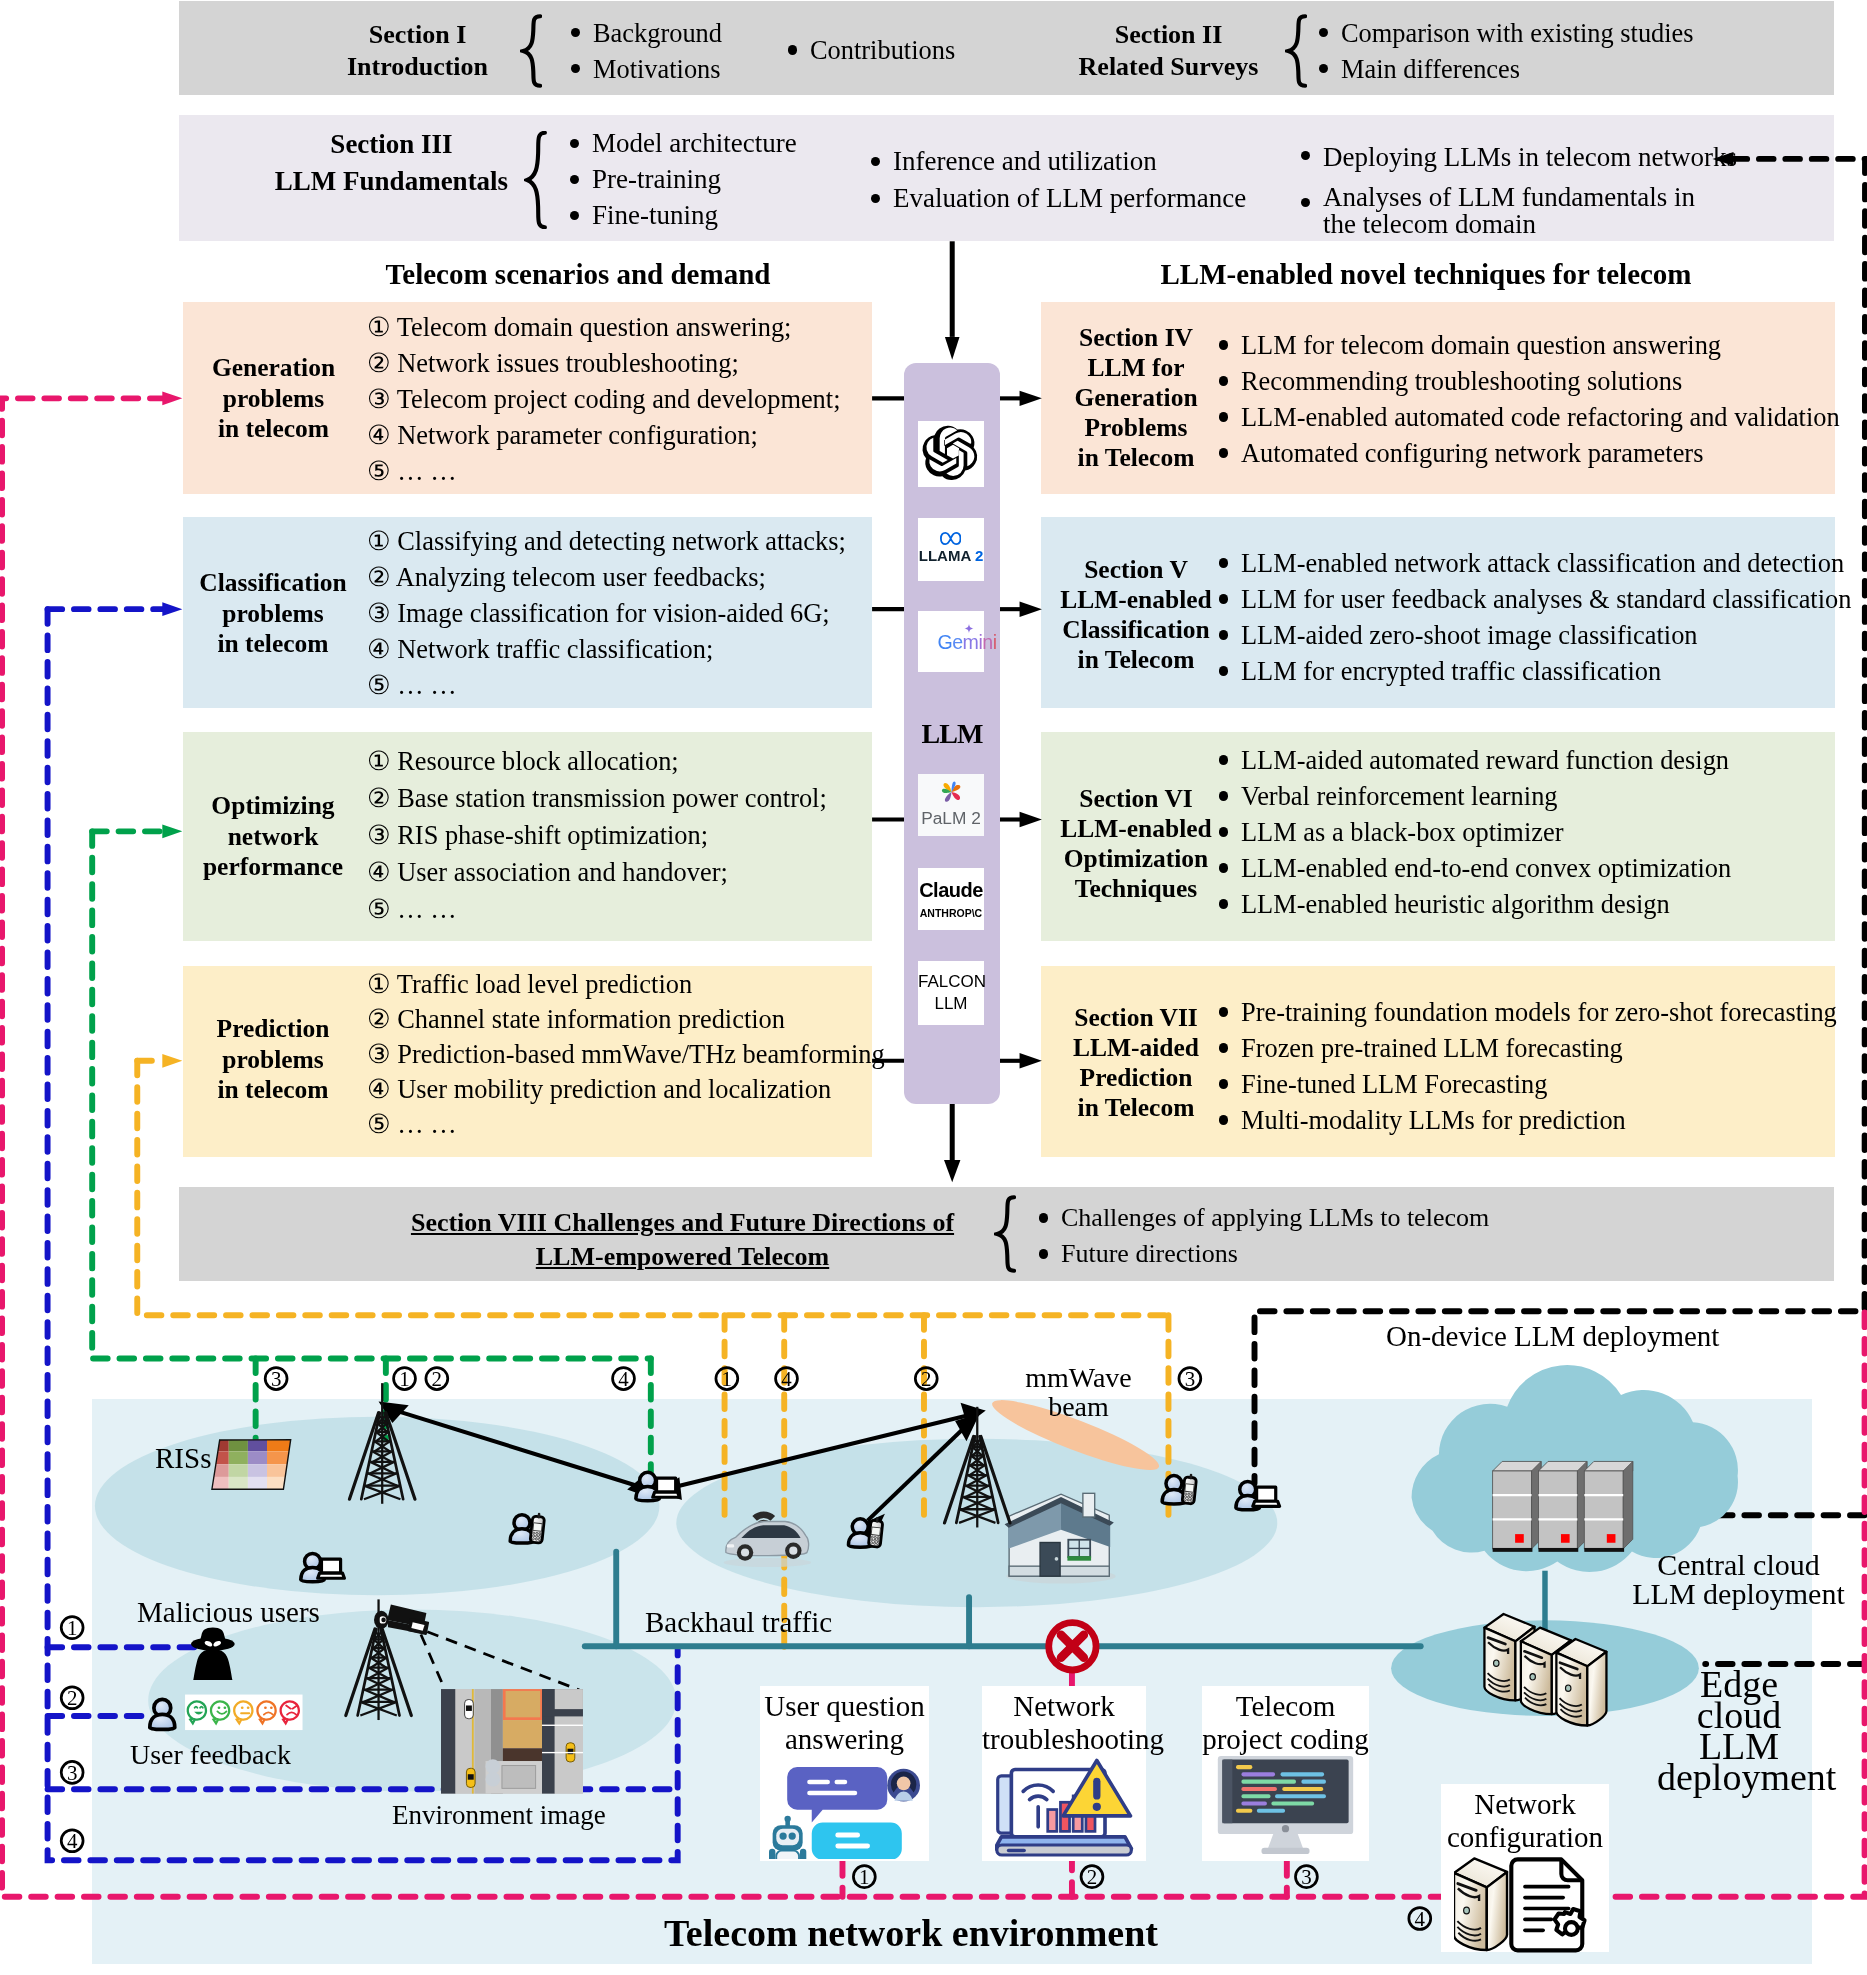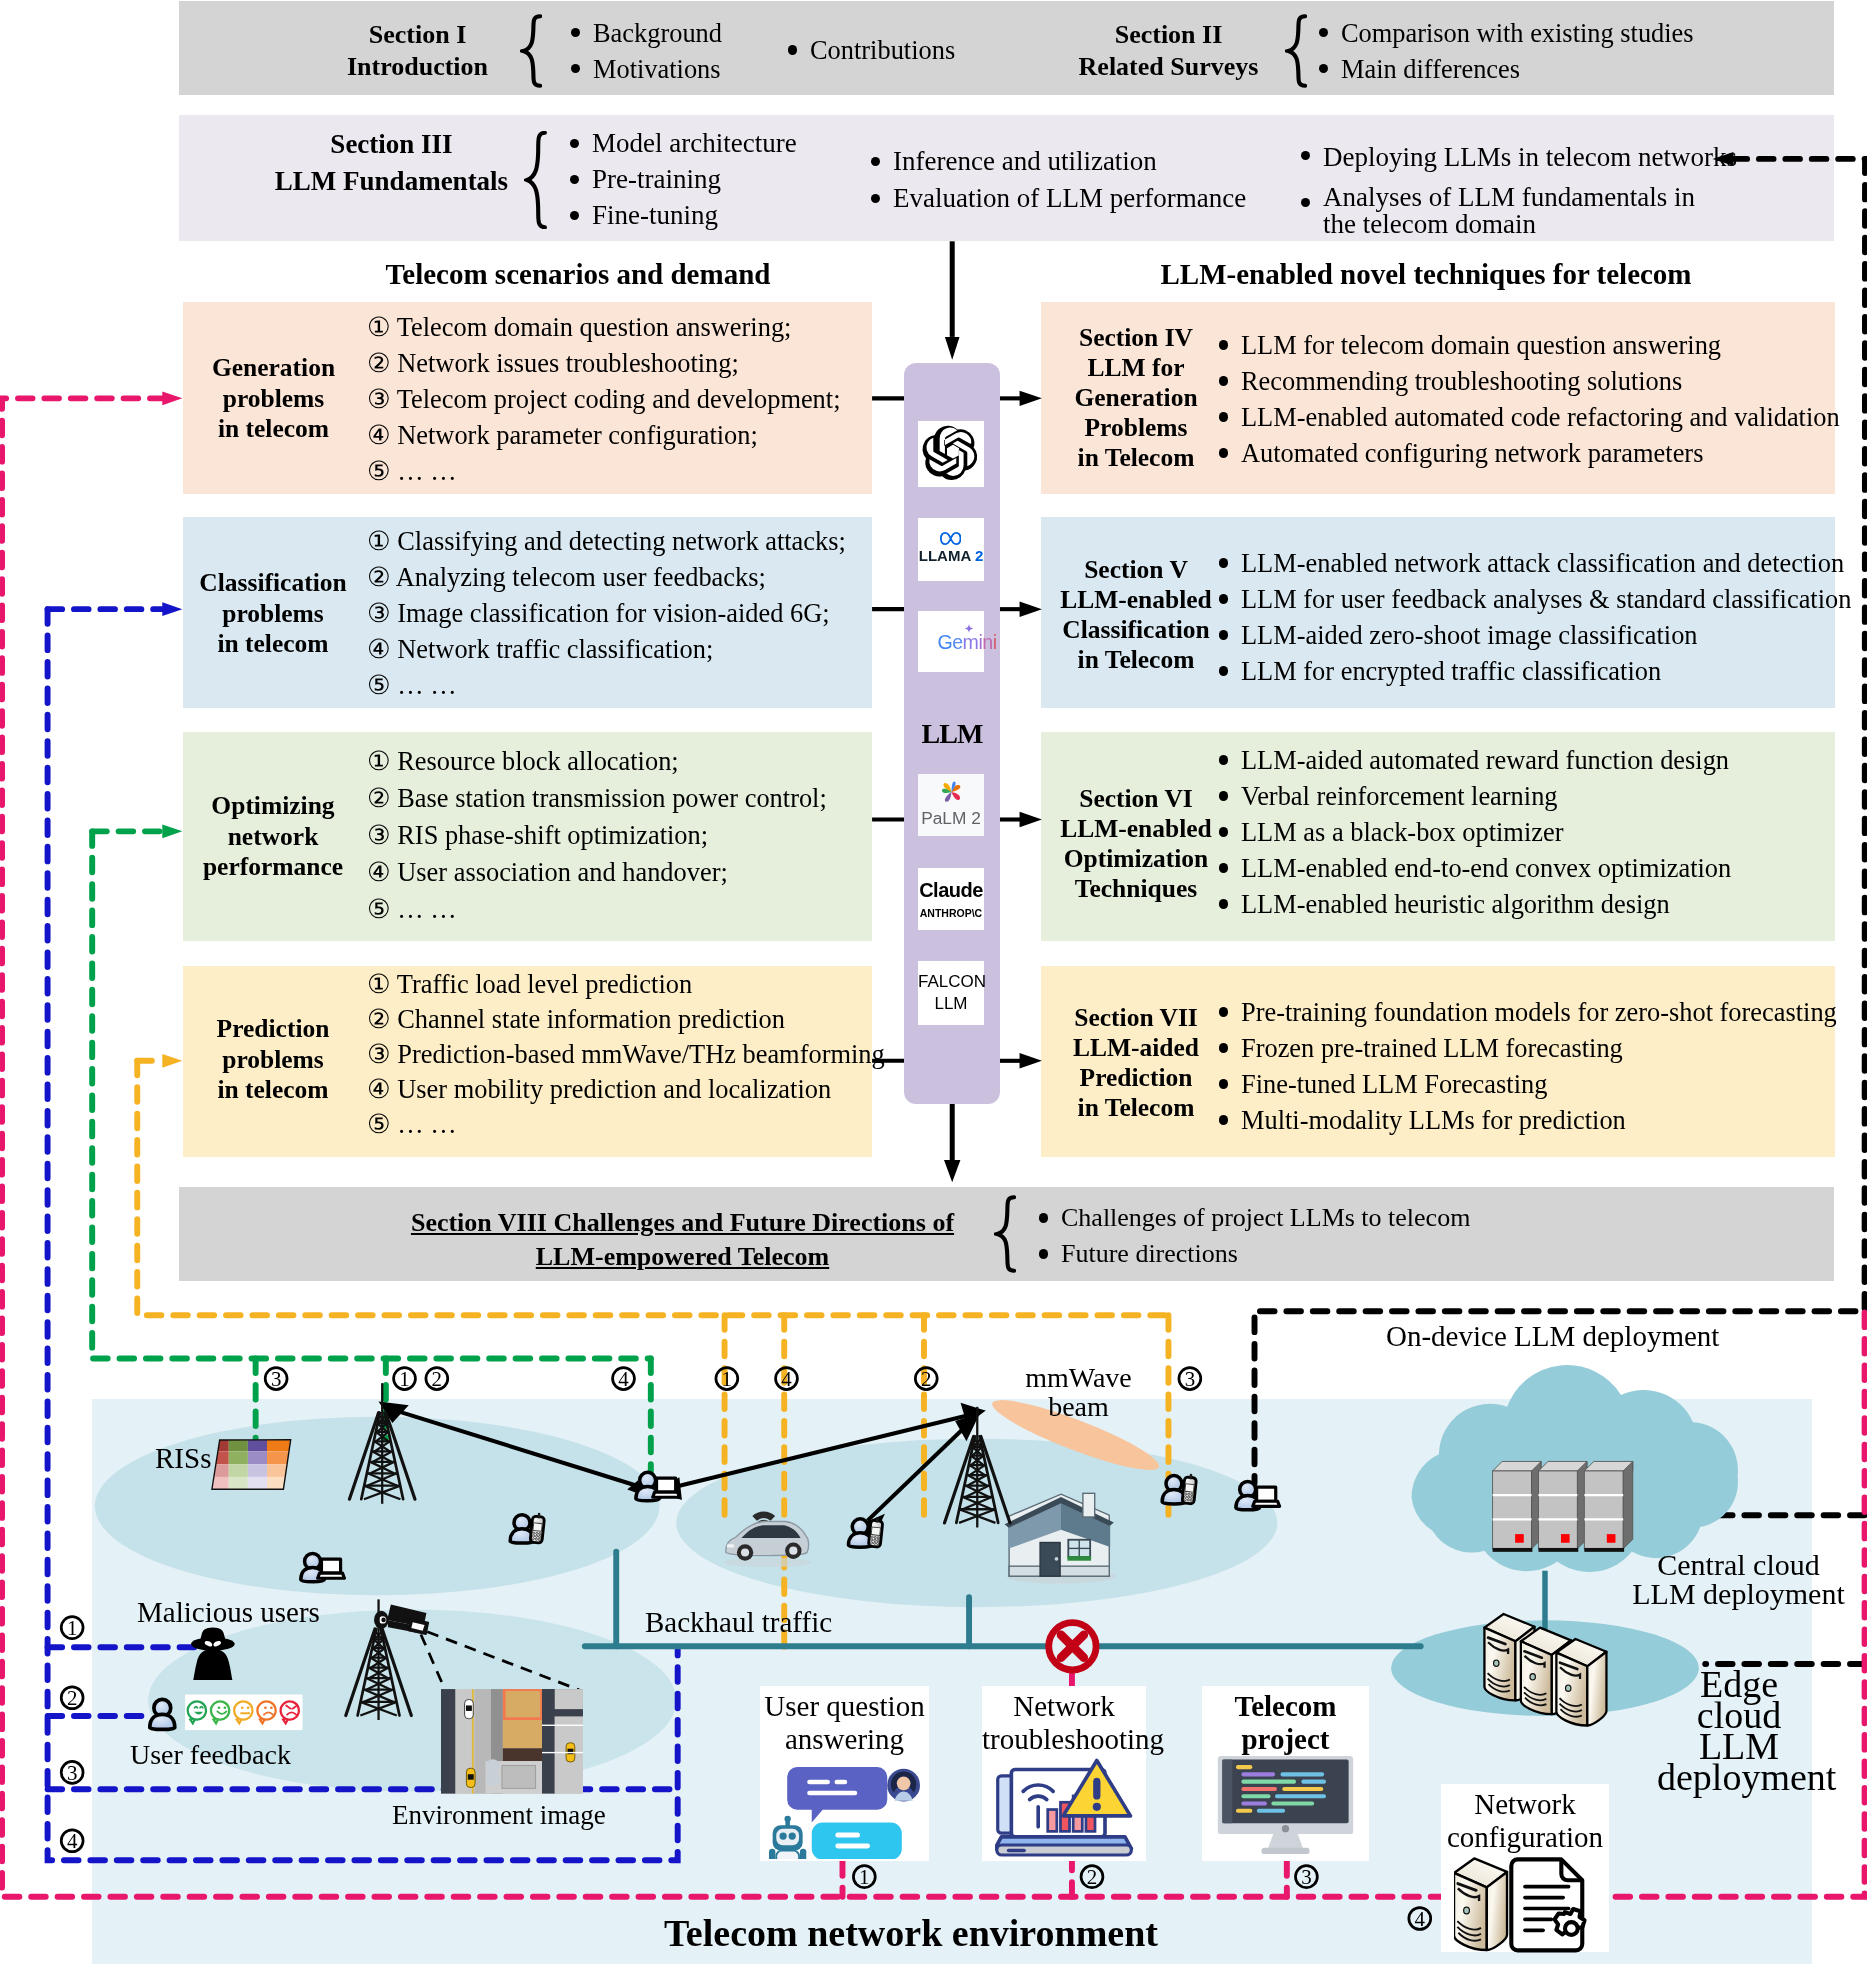--- a/index.html
+++ b/index.html
@@ -295,21 +295,21 @@
 <div class="abs" style="left:179px;top:1187px;width:1655px;height:94px;background:#d4d4d4;"></div>
 <div class="abs ctr bold" style="left:282px;top:1206px;width:801px;font-size:26px;line-height:34px;text-decoration:underline;">
   <div>Section VIII Challenges and Future Directions of</div>
     <div>LLM-empowered Telecom</div>
   </div>
 <svg class="abs" style="left:994px;top:1195px;" width="22" height="78" viewBox="0 0 48 172">
   <path d="M44 5 C27 5 30 17 29 40 C28 63 27 80 7 86 C27 92 28 109 29 132 C30 155 27 167 44 167" fill="none" stroke="#000" stroke-width="9" stroke-linecap="round"></path>
   </svg>
 <div class="abs" style="left:1033px;top:1200px;width:637px;font-size:26px;line-height:36px;">
   <ul class="bl">
-      <li>Challenges of project LLMs to telecom</li>
+      <li>Challenges of applying LLMs to telecom</li>
       <li>Future directions</li>
     </ul>
   </div>
 
 <div class="abs" style="left:92px;top:1399px;width:1720px;height:565px;background:#e4f1f6;"></div>
 
 <svg class="abs" style="left:0;top:0;" width="1868" height="1975" viewBox="0 0 4102 4338">
   <ellipse cx="828" cy="3308" rx="620" ry="196" fill="#b9dbe3" opacity="0.72"></ellipse>
   <ellipse cx="2145" cy="3345" rx="660" ry="185" fill="#b9dbe3" opacity="0.72"></ellipse>
   <ellipse cx="905" cy="3735" rx="580" ry="200" fill="#b9dbe3" opacity="0.62"></ellipse>
@@ -808,21 +808,21 @@
       <rect x="172" y="96" width="20" height="78" fill="#f79aa0" stroke="#2f3d87" stroke-width="6"></rect>
       <rect x="200" y="108" width="20" height="66" fill="#f05560" stroke="#2f3d87" stroke-width="6"></rect>
     </g>
     <path d="M224 18 L298 140 H150 Z" fill="#fcd535" stroke="#2f3d87" stroke-width="8" stroke-linejoin="round"></path>
     <rect x="216" y="56" width="16" height="48" rx="8" fill="#2f3d87"></rect>
     <circle cx="224" cy="120" r="9" fill="#2f3d87"></circle>
   </svg>
 </div>
 
 <div class="abs" style="left:1202px;top:1686px;width:167px;height:175px;background:#fff;">
-  <div class="abs ctr" style="left:0;top:3.6px;width:167px;font-size:29px;line-height:33px;font-weight:bold;">
+  <div class="abs ctr" style="left:0;top:3.6px;width:167px;font-size:29px;line-height:33px;">
     <div>Telecom</div>
       <div>project coding</div>
     </div>
   <svg class="abs" style="left:13.7px;top:68px;" width="139" height="103" viewBox="0 0 306 226">
     <rect x="4" y="4" width="298" height="172" rx="7" fill="#cfd4db"></rect>
     <rect x="14" y="12" width="278" height="140" rx="4" fill="#3b4350"></rect>
     <rect x="14" y="12" width="22" height="140" fill="#4b5463"></rect>
     <g>
       <rect x="44" y="24" width="36" height="9" rx="4" fill="#f2c94c"></rect>
       <rect x="56" y="40" width="74" height="9" rx="4" fill="#9b7ede"></rect>

